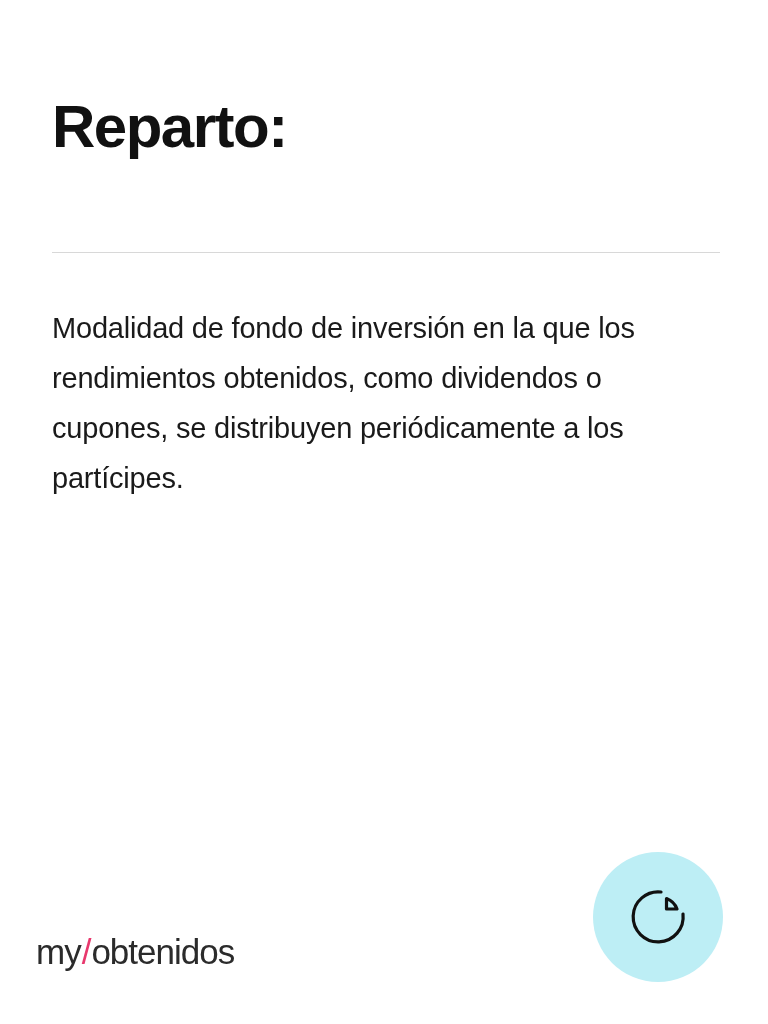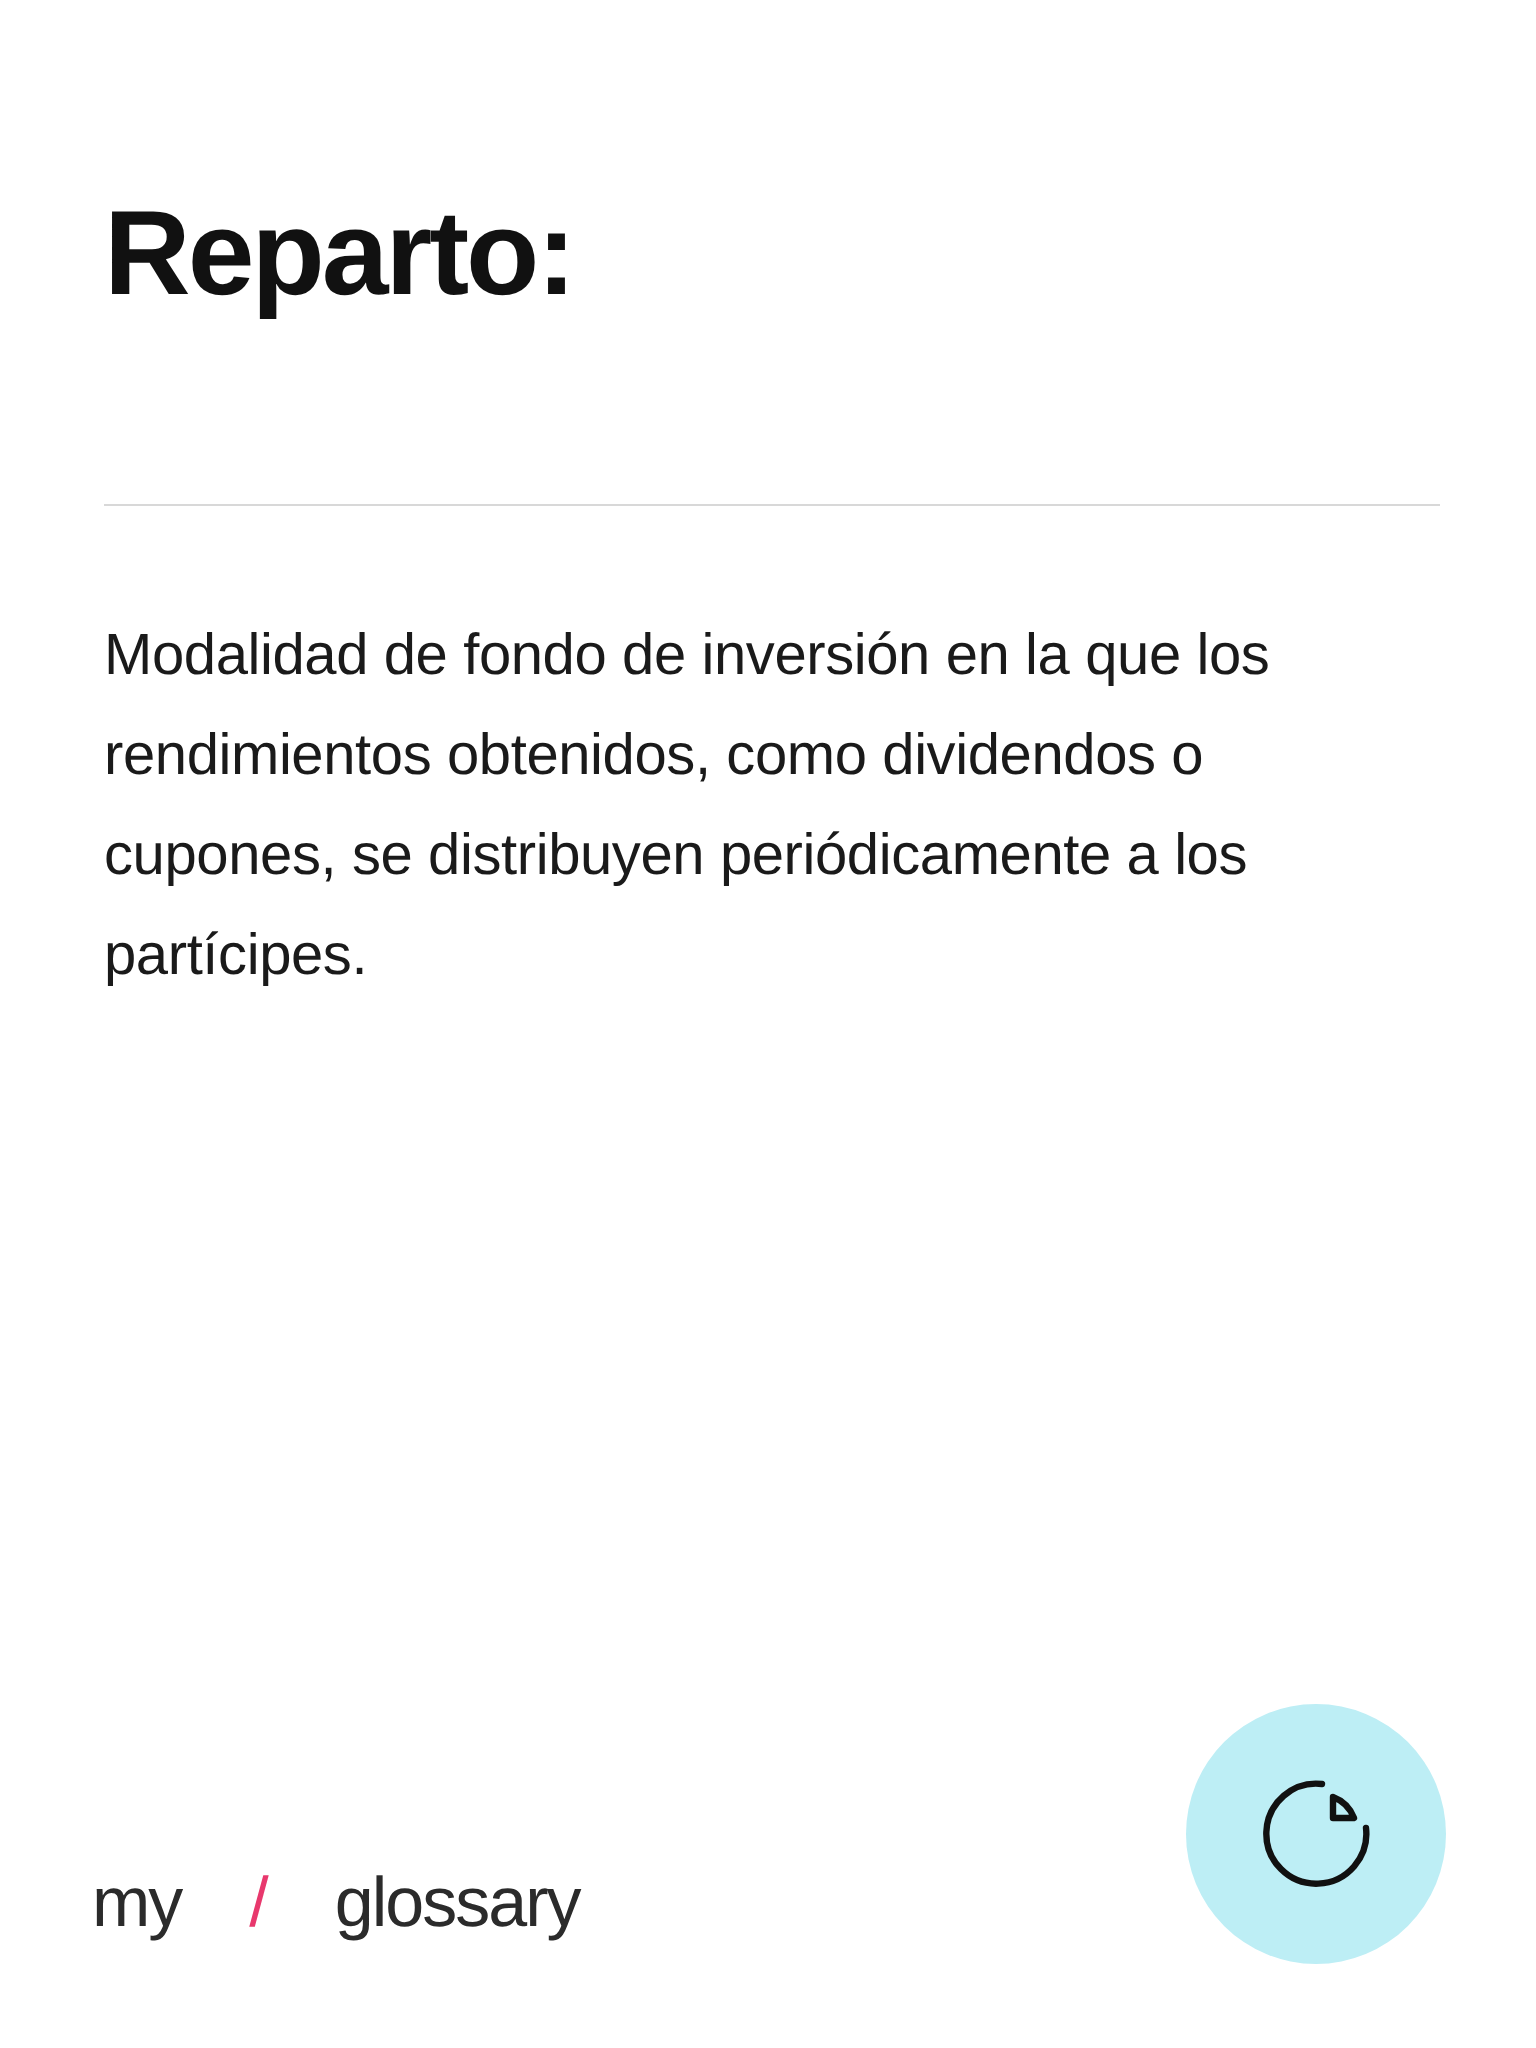--- a/index.html
+++ b/index.html
@@ -50,29 +50,28 @@
     font-weight: 400;
     color: #1a1a1a;
     letter-spacing: -0.2px;
   }
   .para.bold {
     font-weight: 700;
     margin-top: 36px;
   }
   .logo {
     position: absolute;
-    left: 46px;
+    left: 36px;
     bottom: 52px;
     font-size: 35px;
     font-weight: 400;
     letter-spacing: -1px;
     color: #2b2b2b;
     display: flex;
     align-items: center;
-    gap: 33px;
   }
   .logo .slash {
     color: #e8386d;
     font-weight: 400;
     padding: 0 1px;
   }
   .badge {
     position: absolute;
     right: 45px;
     bottom: 42px;
@@ -95,21 +94,21 @@
 
   <div class="divider"></div>
 
   <div class="body">
     <p class="para">Modalidad de fondo de inversión en la que los rendimientos obtenidos, como dividendos o cupones, se distribuyen periódicamente a los partícipes.</p>
   </div>
 
   <div class="logo">
     <span>my</span>
       <span class="slash">/</span>
-      <span>glossary</span>
+      <span>obtenidos</span>
   </div>
 
   <div class="badge">
     <span>
       <svg width="66" height="66" viewBox="0 0 66 66" aria-hidden="true">
         <path d="M36 8 A25 25 0 1 0 58 30" fill="none" stroke="#111111" stroke-width="3.2" stroke-linecap="round"></path>
         <path d="M41.5 14.5 A18 18 0 0 1 52 25 L41.5 25 Z" fill="none" stroke="#111111" stroke-width="3.2" stroke-linejoin="round"></path>
       </svg>
     </span>
   </div>

